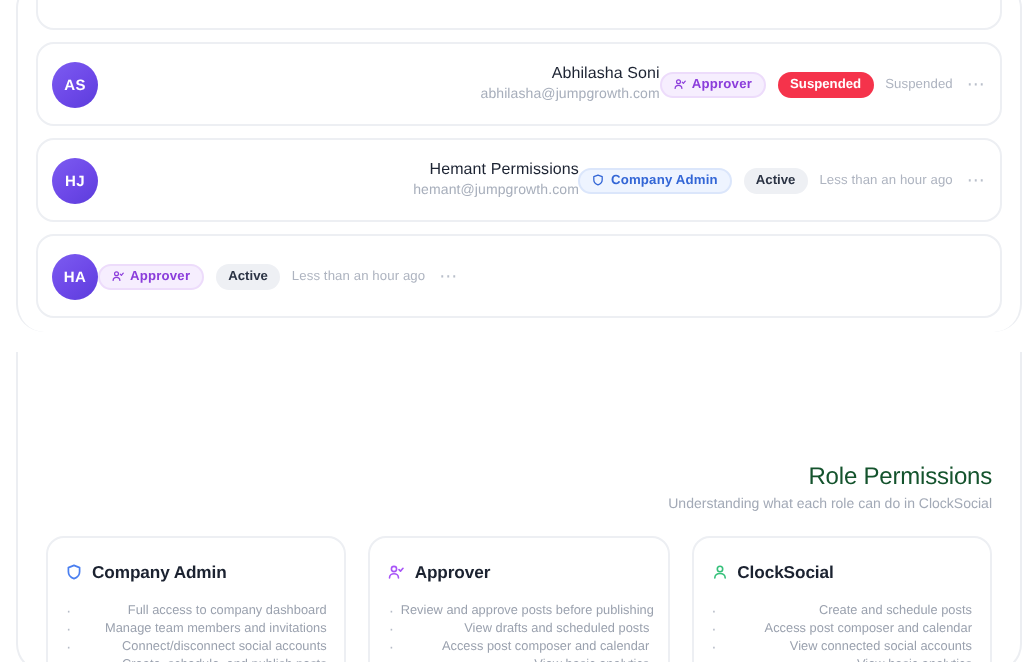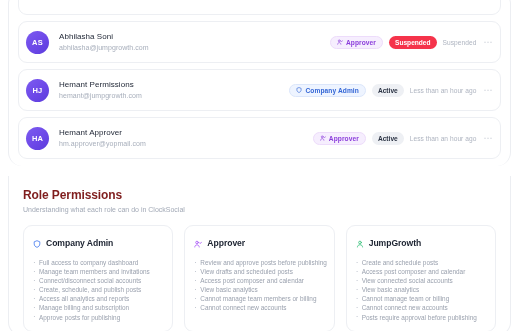--- a/index.html
+++ b/index.html
@@ -7,20 +7,21 @@
     width: 511px; height: 331px;
     overflow: hidden;
     background: #ffffff;
     font-family: "Liberation Sans", sans-serif;
     -webkit-font-smoothing: antialiased;
   }
   #root {
     position: relative;
     width: 511px; height: 327px;
     background: #ffffff;
+    text-align: right;
   }
 
   
   .members-panel {
     position: absolute;
     left: 8px; top: -10px;
     width: 503px;
     height: 176px;
     background: #ffffff;
     border: 1px solid #eceef2;
@@ -141,24 +142,25 @@
     width: 503px;
     height: 160px;
     background: #ffffff;
     border: 1px solid #eceef2;
     border-top: none;
     border-radius: 0 0 14px 14px;
     padding: 12px 14px 0 14px;
   }
   .roles-heading {
     font-size: 12px;
-    font-weight: 700;
-    color: #7f1d1d;
+    font-weight: 400;
+    color: #14532d;
     letter-spacing: -.1px;
     line-height: 15px;
+    margin-top: 43px;
   }
   .roles-sub {
     font-size: 7px;
     color: #a2a9b6;
     margin-top: 2px;
     line-height: 10px;
   }
   .roles-grid {
     display: flex;
     gap: 11px;
@@ -262,24 +264,20 @@
             <span>Company Admin</span>
           </span>
           <span class="status status-active">Active</span>
           <span class="seen">Less than an hour ago</span>
           <span class="dots">⋯</span>
         </div>
       </div>
 
       <div class="member-row">
         <div class="avatar">HA</div>
-        <div class="member-id">
-          <div class="member-name">Hemant Approver</div>
-          <div class="member-email">hm.approver@yopmail.com</div>
-        </div>
         <div class="member-meta">
           <span class="pill pill-approver">
             <span>
               <svg width="6" height="6" viewBox="0 0 16 16" fill="none" stroke="#8b3ddb" stroke-width="1.6" stroke-linecap="round" stroke-linejoin="round">
                 <circle cx="6" cy="5" r="2.6"></circle>
                   <path d="M1.5 14c0-2.5 2-4.2 4.5-4.2S10.5 11.5 10.5 14"></path>
                   <path d="M11 5.6l1.5 1.5L15 4.3"></path>
               </svg>
             </span>
             <span>Approver</span>
@@ -342,21 +340,21 @@
       </div>
 
       <div class="role-card">
         <div class="role-card-head">
           <span>
             <svg width="8" height="8" viewBox="0 0 16 16" fill="none" stroke="#35c07a" stroke-width="1.6" stroke-linecap="round" stroke-linejoin="round">
               <circle cx="8" cy="5" r="2.7"></circle>
                 <path d="M2.8 14c0-2.7 2.3-4.5 5.2-4.5s5.2 1.8 5.2 4.5"></path>
             </svg>
           </span>
-          <span class="role-card-title">JumpGrowth</span>
+          <span class="role-card-title">ClockSocial</span>
         </div>
         <ul class="perm-list">
           <li class="perm-item">Create and schedule posts</li>
           <li class="perm-item">Access post composer and calendar</li>
           <li class="perm-item">View connected social accounts</li>
           <li class="perm-item">View basic analytics</li>
           <li class="perm-item">Cannot manage team or billing</li>
           <li class="perm-item">Cannot connect new accounts</li>
           <li class="perm-item">Posts require approval before publishing</li>
         </ul>

